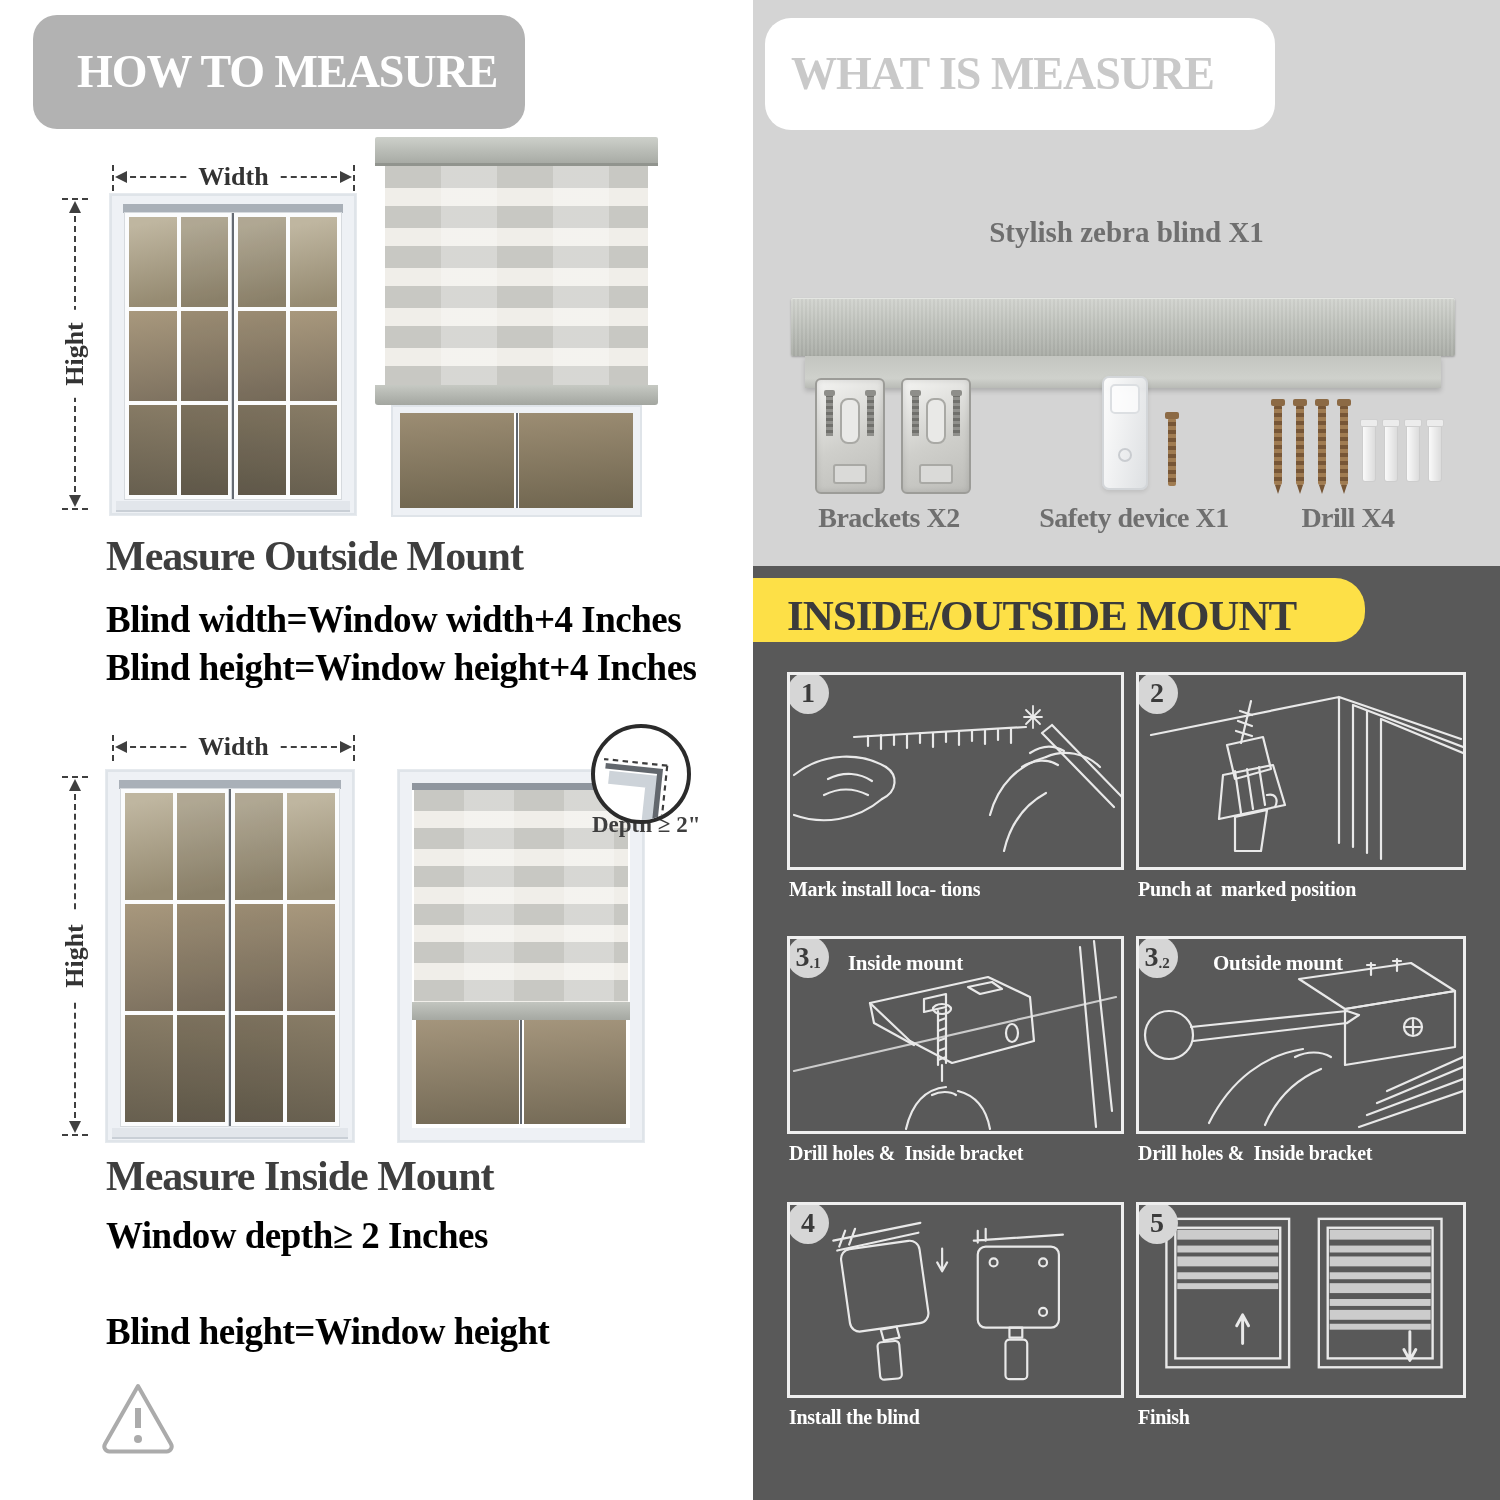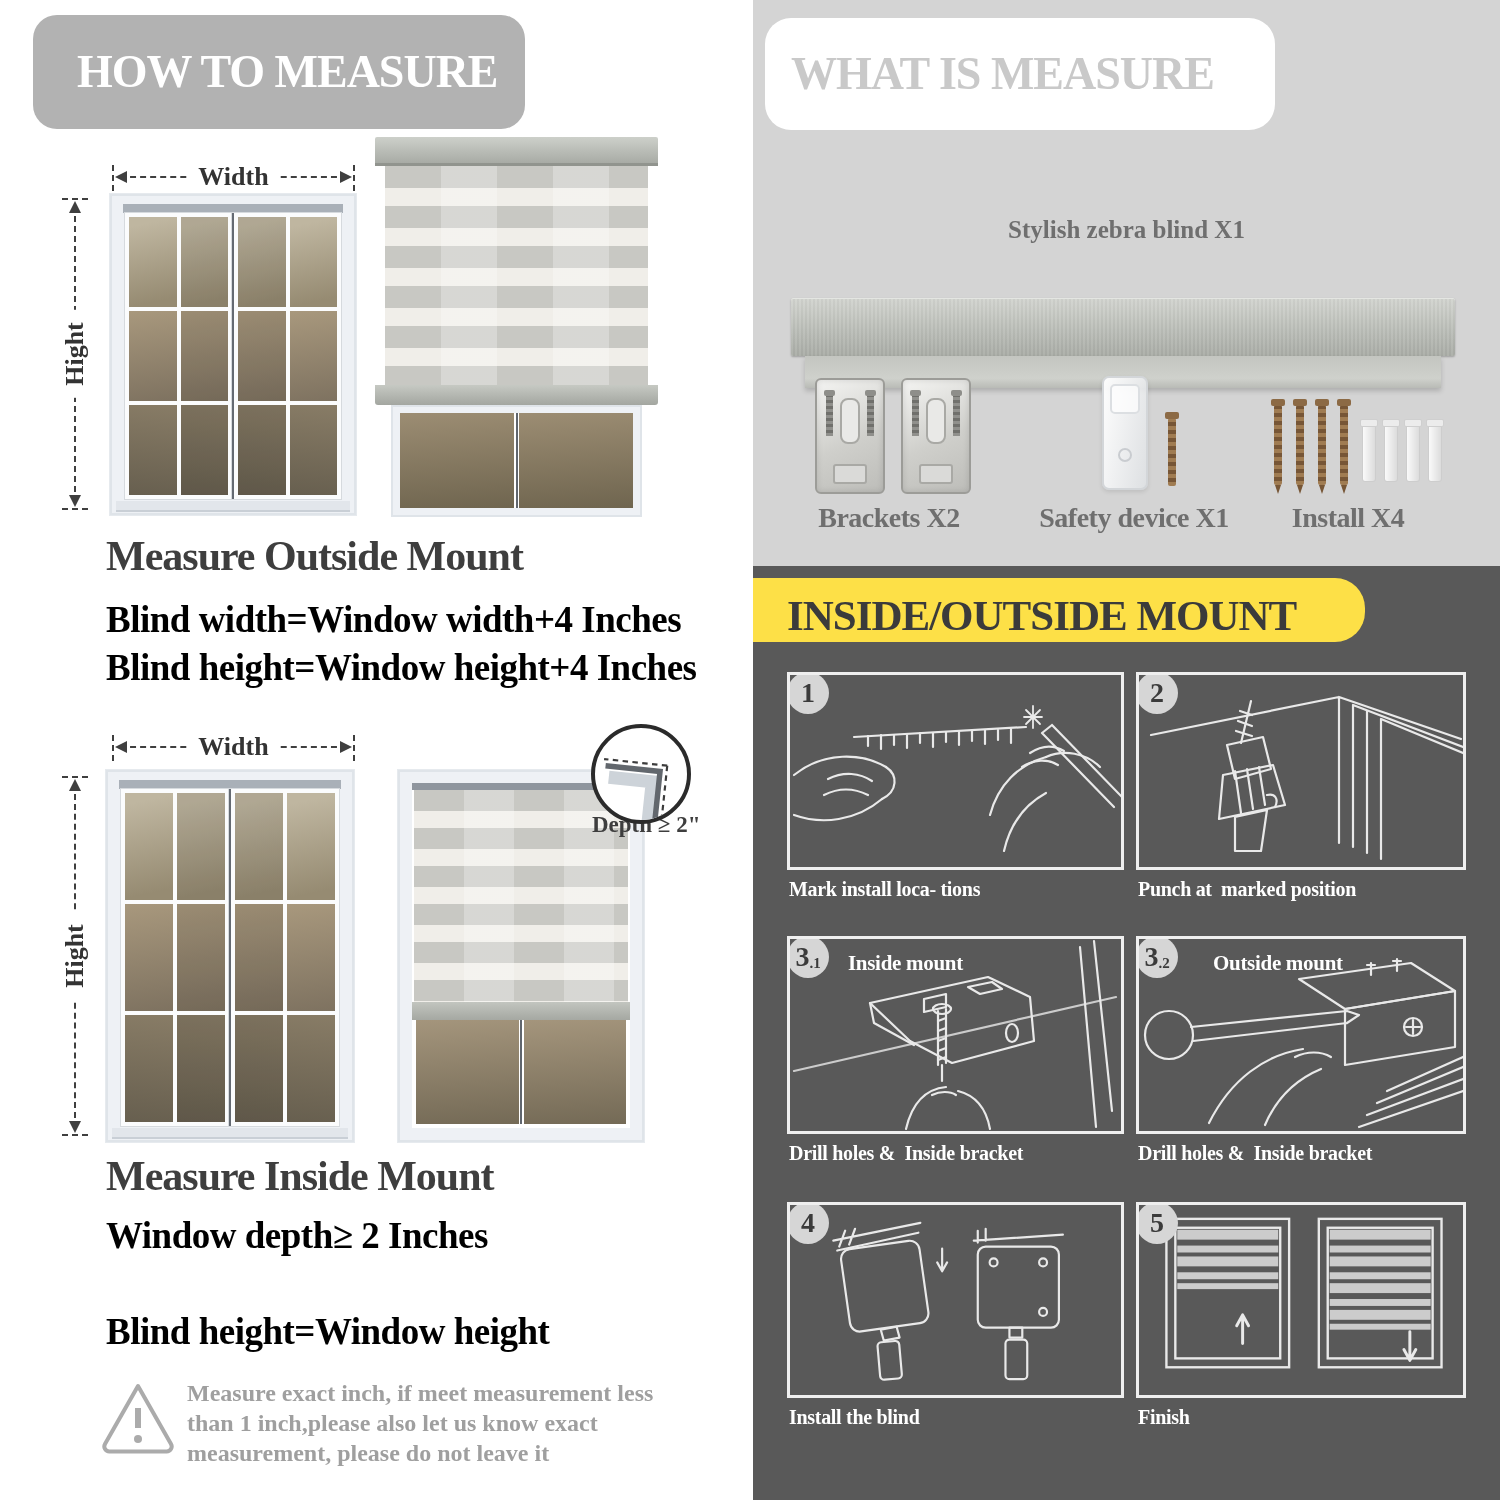--- a/index.html
+++ b/index.html
@@ -88,21 +88,21 @@
   .magnifier{left:591px;top:724px;width:92px;height:92px;border:4px solid #2b2b2b;border-radius:50%;
         background:#fff;overflow:hidden;z-index:5;}
   .depth-lbl{left:592px;top:812px;font-size:23px;font-weight:bold;color:#3e3e3e;white-space:nowrap;}
 
   
   .h-title{font-size:42px;font-weight:bold;color:#3e3e3e;letter-spacing:-1px;white-space:nowrap;}
   .h-formula{font-size:37px;font-weight:bold;color:#000000;letter-spacing:-0.5px;white-space:nowrap;}
   .note-text{left:187px;top:1378px;width:470px;font-size:24px;line-height:30px;font-weight:bold;color:#9f9f9f;}
 
   
-  .blind-lbl{left:753px;top:216px;width:747px;text-align:center;font-size:25px;font-weight:bold;color:#6f6f6f;}
+  .blind-lbl{left:753px;top:216px;width:747px;text-align:center;font-size:29px;font-weight:bold;color:#6f6f6f;}
   .rail-main{left:791px;top:298px;width:664px;height:58px;border-radius:2px;
         background:repeating-linear-gradient(90deg,rgba(255,255,255,.05) 0 2px,rgba(0,0,0,.03) 2px 4px),
                    linear-gradient(180deg,#d3d5d0 0%,#bcbfb9 55%,#aaada7 100%);
         box-shadow:inset 0 1px 0 #e4e6e2,0 1px 2px rgba(0,0,0,.25);}
   .rail-sub{left:805px;top:356px;width:636px;height:32px;
         background:linear-gradient(180deg,#c3c5c0,#cfd1cc 70%,#b9bbb6);box-shadow:0 3px 5px rgba(0,0,0,.18);}
   .brackets{left:815px;top:378px;display:flex;gap:16px;}
   .bracket{width:66px;height:112px;border:2px solid #9c9c98;border-radius:6px;position:relative;
         background:linear-gradient(155deg,#f4f4f2,#cfcfcb 55%,#bdbdb9);box-shadow:inset 0 0 6px rgba(0,0,0,.12);}
   .bracket::before{content:"";position:absolute;left:50%;top:18px;transform:translateX(-50%);
@@ -284,21 +284,20 @@
   <div class="abs h-formula" style="left:106px;top:1214px;">Window depth≥ 2 Inches</div>
   <div class="abs h-formula" style="left:106px;top:1310px;">Blind height=Window height</div>
 
   <div class="abs" style="left:100px;top:1378px;width:76px;height:84px;">
     <svg viewBox="0 0 76 82" width="76" height="82">
       <path d="M38,8 L71,66 a5,5 0 0 1 -4.4,7.5 H9.4 A5,5 0 0 1 5,66 Z" fill="none" stroke="#ababab" stroke-width="4" stroke-linejoin="round"></path>
       <path d="M38,30 V50" stroke="#ababab" stroke-width="6"></path>
       <circle cx="38" cy="61" r="4" fill="#ababab"></circle>
     </svg>
   </div>
-  <div class="abs note-text">Measure exact inch, if meet measurement less than 1 inch,please also let us know exact measurement, please do not leave it</div>
 
   <div class="abs banner-right">
     <span>WHAT IS MEASURE</span>
   </div>
 
   <div class="abs blind-lbl">Stylish zebra blind X1</div>
   <div class="abs rail-main"></div>
   <div class="abs rail-sub"></div>
 
   <div class="abs brackets">
@@ -321,21 +320,21 @@
   </div>
   <div class="abs anchors">
     <div class="anchor"></div>
     <div class="anchor"></div>
     <div class="anchor"></div>
     <div class="anchor"></div>
   </div>
 
   <div class="abs item-label" style="left:794px;width:190px;">Brackets X2</div>
   <div class="abs item-label" style="left:1024px;width:220px;">Safety device X1</div>
-  <div class="abs item-label" style="left:1268px;width:160px;">Install X4</div>
+  <div class="abs item-label" style="left:1268px;width:160px;">Drill X4</div>
 
   <div class="abs banner-mount">
     <span>INSIDE/OUTSIDE MOUNT</span>
   </div>
 
   <div class="abs panel p1">
     <div class="badge">
         <span>1</span>
         <span class="sub"></span>
       </div>

